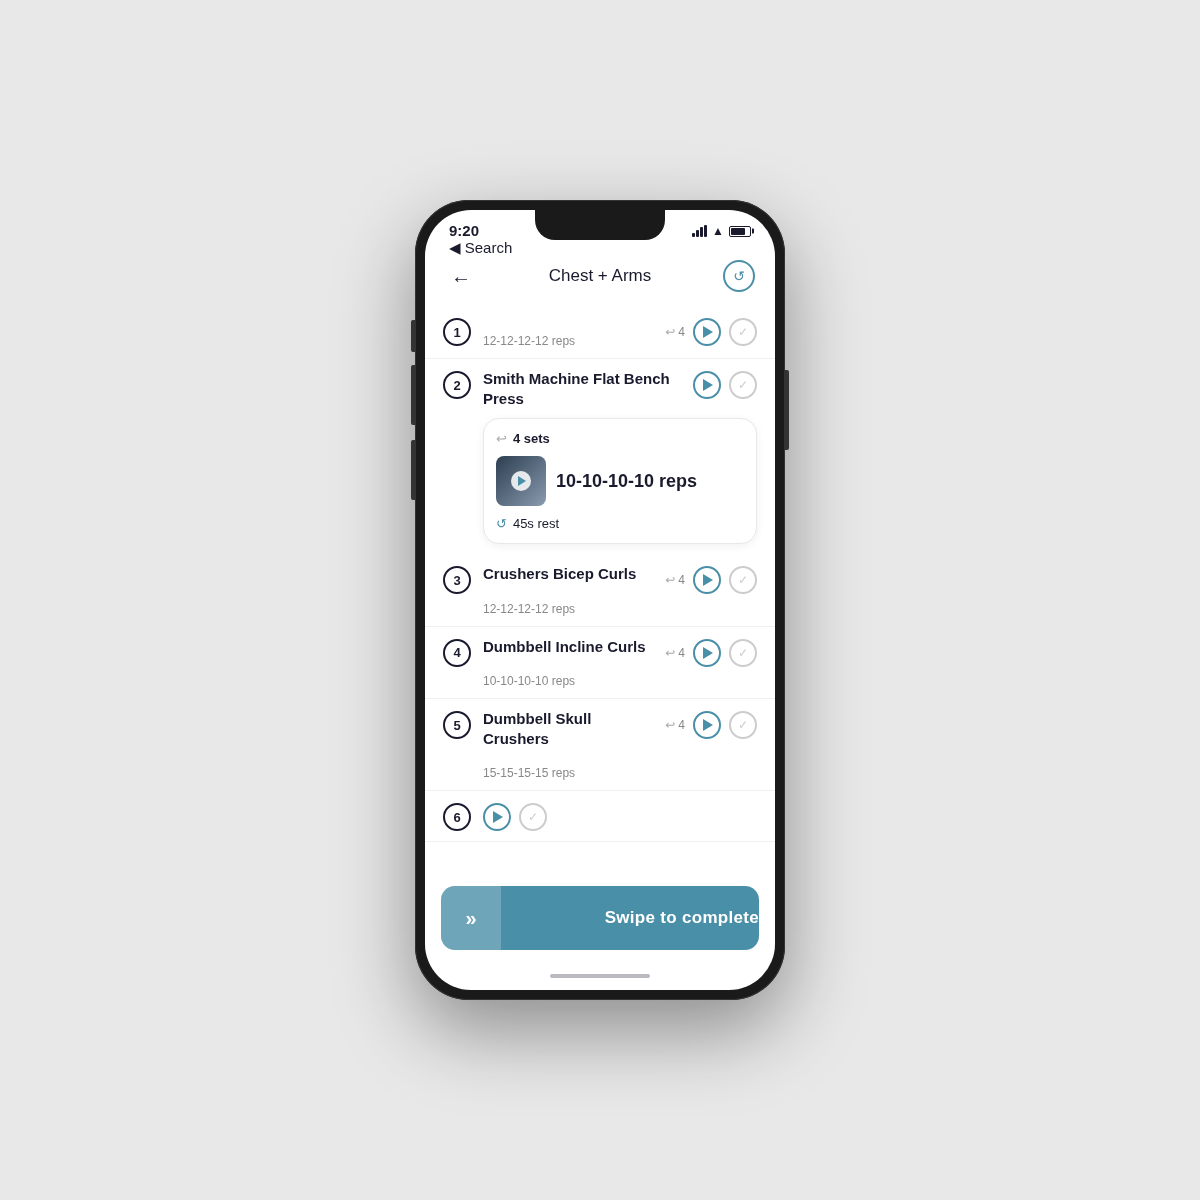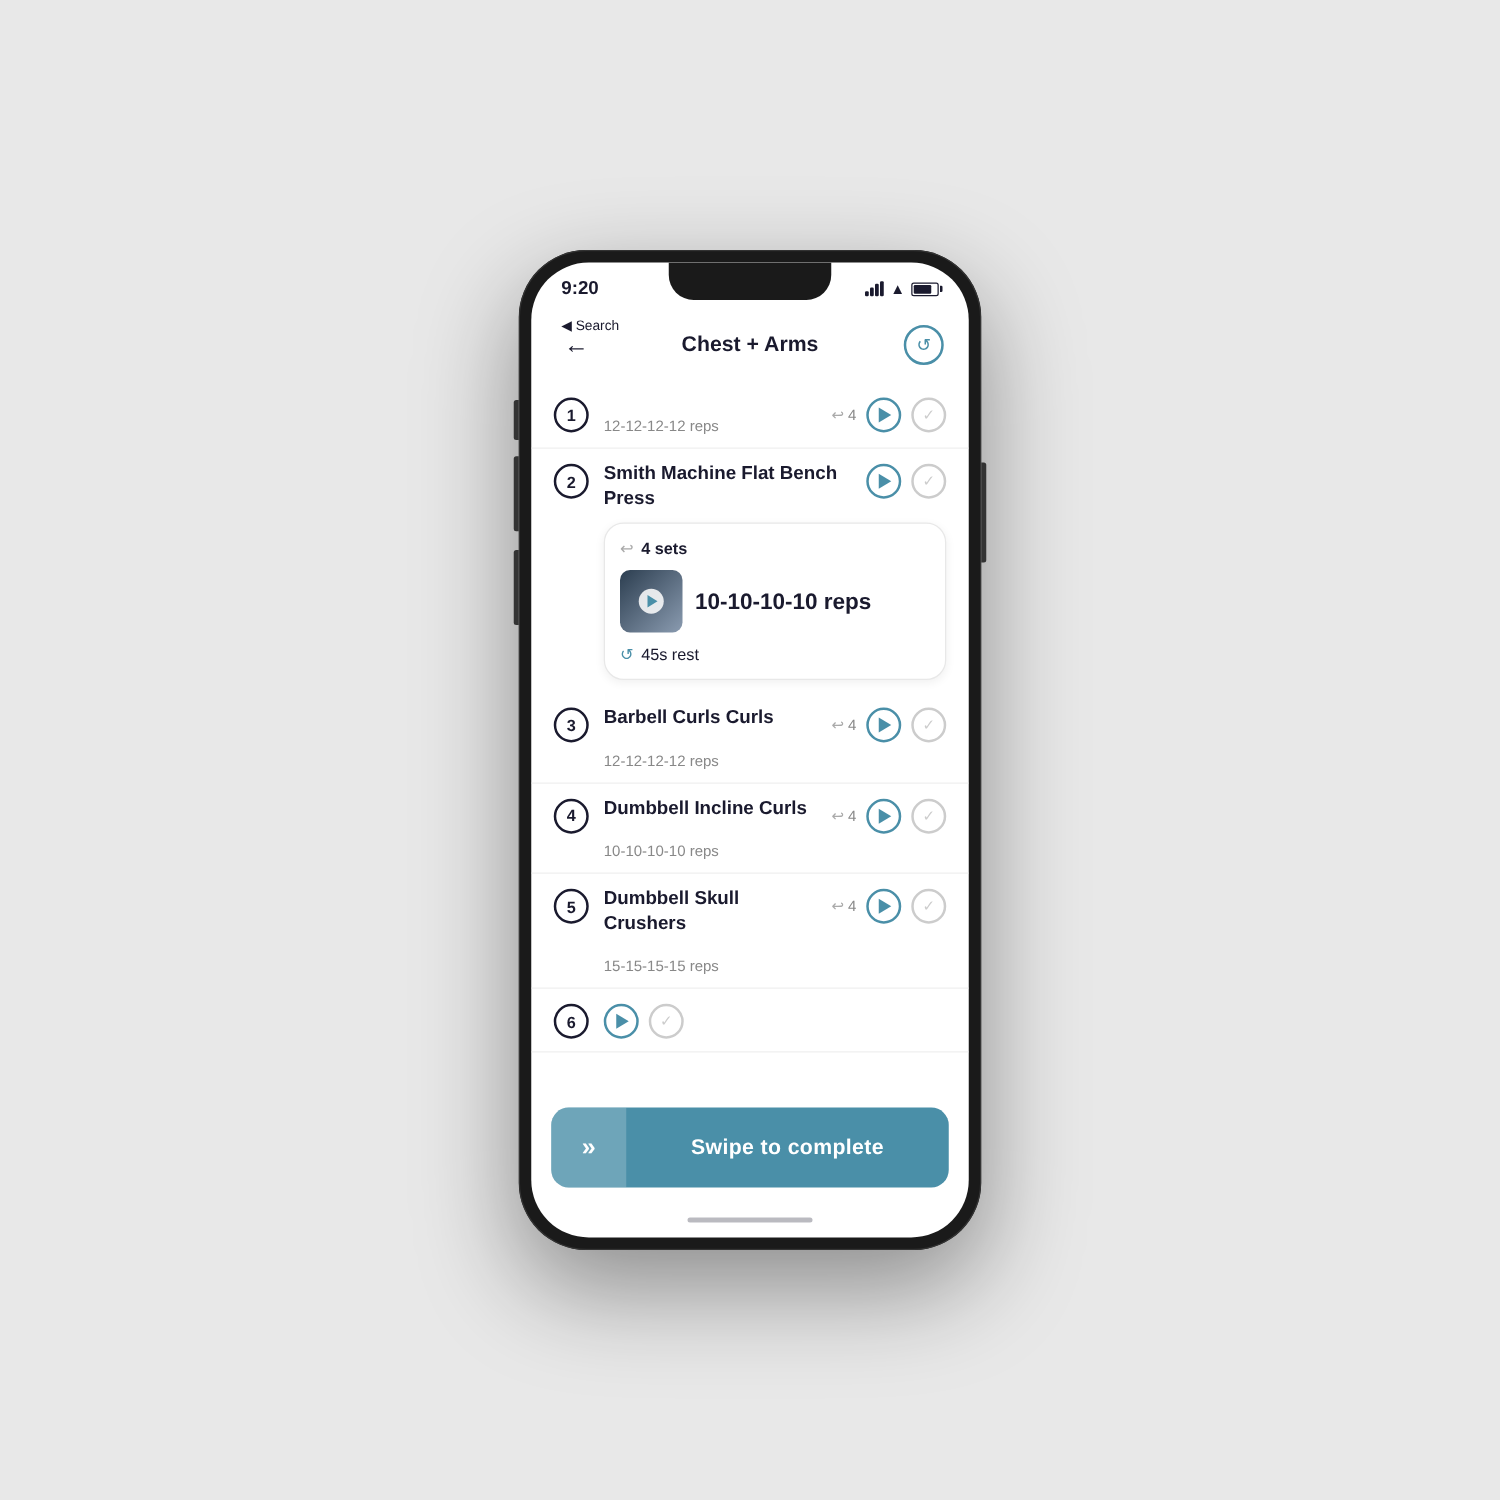--- a/index.html
+++ b/index.html
@@ -60,23 +60,23 @@
       flex-shrink: 0;
     }
 
     .status-time {
       font-size: 15px;
       font-weight: 600;
       color: #1a1a2e;
     }
 
     .status-back {
-      font-size: 11px;
-      color: #1a1a2e;
-      margin-top: 15px;
+      font-size: 15px;
+      color: #1a1a2e;
+      margin-top: 0;
     }
 
     .status-icons {
       display: flex;
       align-items: center;
       gap: 5px;
       margin-top: 2px;
     }
 
     .signal-bars {
@@ -150,21 +150,21 @@
     }
 
     .nav-back-arrow {
       font-size: 20px;
       color: #1a1a2e;
       line-height: 1;
     }
 
     .nav-title {
       font-size: 17px;
-      font-weight: 700;
+      font-weight: 400;
       color: #1a1a2e;
     }
 
     .nav-timer-btn {
       position: absolute;
       right: 20px;
       width: 32px;
       height: 32px;
       border: 2px solid #4a8fa8;
       border-radius: 50%;
@@ -404,21 +404,21 @@
     }
 
     .swipe-arrows {
       font-size: 20px;
       color: #fff;
       font-weight: 700;
     }
 
     .swipe-label {
       flex: 1;
-      text-align: center;
+      text-align: right;
       font-size: 17px;
       font-weight: 600;
       color: #fff;
       letter-spacing: 0.3px;
     }
 
     
     .home-indicator {
       height: 28px;
       display: flex;
@@ -574,21 +574,21 @@
         </div>
         <div class="panel-rest">
           <span class="panel-rest-icon">↺</span>
           <span class="panel-rest-label">45s rest</span>
         </div>
       </div>
 
       <div class="exercise-item">
         <div class="exercise-number">3</div>
         <div class="exercise-info">
-          <div class="exercise-name">Barbell Curls Curls</div>
+          <div class="exercise-name">Crushers Bicep Curls</div>
           <div class="exercise-reps">12-12-12-12 reps</div>
         </div>
         <div class="exercise-actions">
           <div class="repeat-badge">
             <span class="repeat-icon">↩</span>
             <span>4</span>
           </div>
           <div class="play-btn">
             <div class="play-triangle"></div>
           </div>

